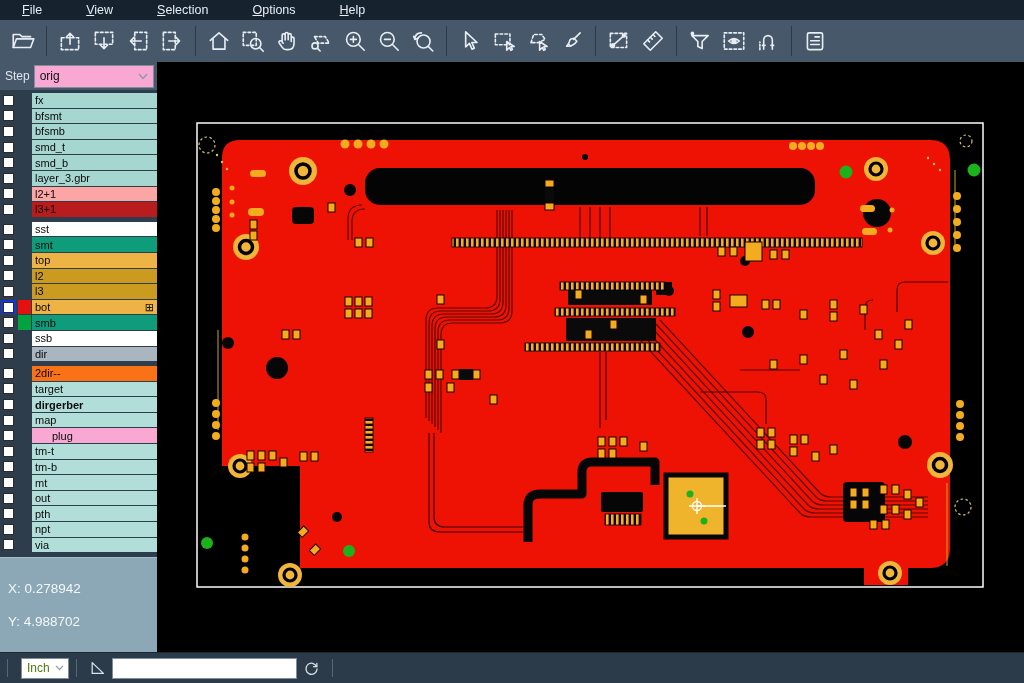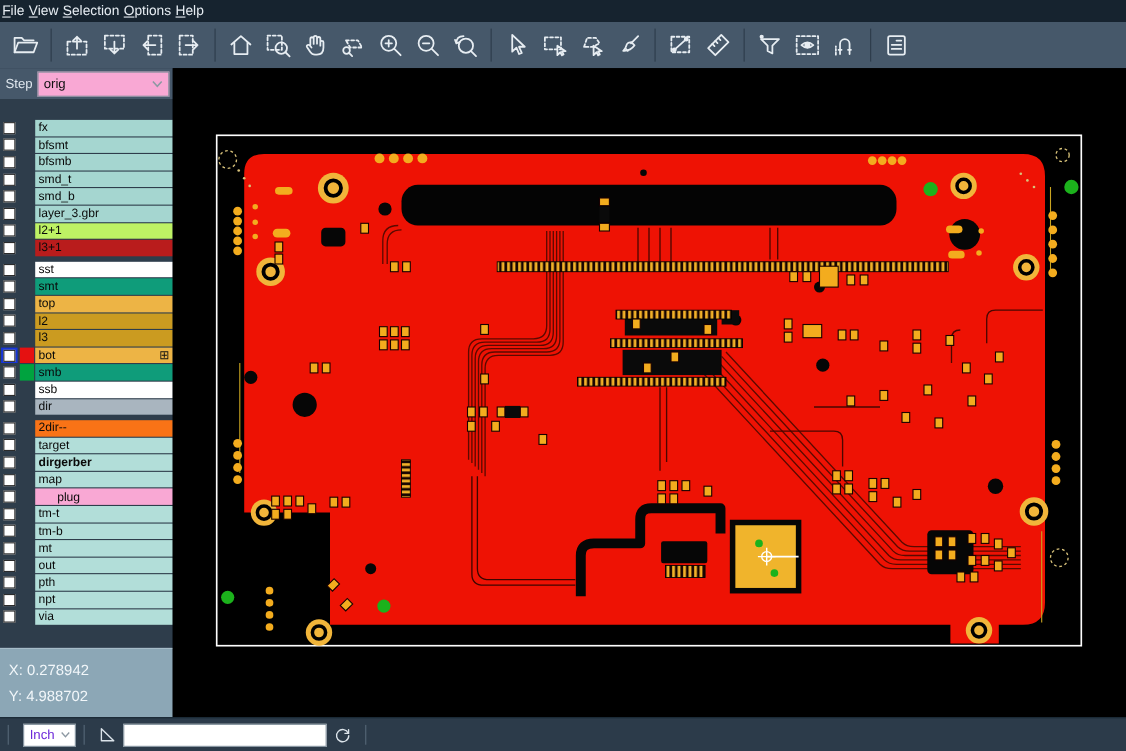--- a/index.html
+++ b/index.html
@@ -2,33 +2,33 @@
 <html><head>
 <meta charset="utf-8">
 <style>
   html,body{margin:0;padding:0;width:1024px;height:683px;overflow:hidden;
     font-family:"Liberation Sans",sans-serif;background:#0a0a0a;}
   .win{position:relative;width:1024px;height:683px;background:#16232f;}
 
   
   .menubar{position:absolute;left:0;top:0;width:1024px;height:20px;background:#16232f;
     display:flex;align-items:center;color:#e7edf3;font-size:12.5px;}
-  .menu-item{padding:0 2px;height:20px;line-height:20px;cursor:default;}
+  .menu-item{padding:0 22px;height:20px;line-height:20px;cursor:default;}
   .menu-item u{text-decoration:underline;}
 
   
   .toolbar{position:absolute;left:0;top:20px;width:1024px;height:42px;background:#46586a;
     display:flex;align-items:center;padding-left:6px;box-sizing:border-box;}
   .tbtn{width:34px;height:36px;display:flex;align-items:center;justify-content:center;flex:0 0 auto;}
   .tsep{width:1px;height:30px;background:#2c3b4a;margin:0 6px;flex:0 0 auto;}
   .tbtn svg{display:block;}
 
   
   .sidebar{position:absolute;left:0;top:62px;width:157px;height:590px;background:#2e3d4b;
-    display:flex;flex-direction:column;gap:16px;}
+    display:flex;flex-direction:column;}
   .steprow{height:28px;display:flex;align-items:center;padding:2px 3px;box-sizing:border-box;background:#46586a;}
   .steplabel{color:#dfe7ee;font-size:12px;margin:0 4px 0 2px;}
   .combo{flex:1;height:23px;background:#f9a8d4;border:1px solid #7f8e9a;display:flex;align-items:center;
     font-size:12px;color:#111;padding-left:5px;box-sizing:border-box;}
   .combo .cval{flex:1;}
   .combo .chev{margin-right:5px;color:#9aa5ad;display:flex;}
 
   .layerlist{margin-top:3px;}
   .lgroup{margin-bottom:5px;}
   .lrow{display:flex;align-items:center;height:14.6px;margin-bottom:1px;}
@@ -48,21 +48,21 @@
 
   
   .canvas{position:absolute;left:157px;top:62px;width:867px;height:590px;background:#000;}
   .canvas svg{display:block;}
 
   
   .statusbar{position:absolute;left:0;top:652px;width:1024px;height:31px;background:#2c3b4a;
     border-top:1px solid #1a2835;box-sizing:border-box;display:flex;align-items:center;}
   .ssep{width:1px;height:18px;background:#55woodsmoke;background:#566878;margin:0 7px;flex:0 0 auto;}
   .unitbox{width:48px;height:21px;background:#fff;border:1px solid #7f8e9a;display:flex;align-items:center;
-    font-size:12px;color:#6d28d9;padding-left:5px;box-sizing:border-box;margin-left:6px;}
+    font-size:12px;color:#4d7c0f;padding-left:5px;box-sizing:border-box;margin-left:6px;}
   .unitbox .chev{margin-left:auto;margin-right:4px;color:#9aa5ad;display:flex;}
   .cmdinput{width:185px;height:21px;background:#fff;border:1px solid #7f8e9a;font-size:12px;
     padding:0 4px;box-sizing:border-box;outline:none;font-family:"Liberation Sans",sans-serif;}
   .sicon{display:flex;align-items:center;justify-content:center;width:28px;height:24px;flex:0 0 auto;}
 </style>
 </head>
 <body>
 
 <div class="win">
 
@@ -293,21 +293,21 @@
             <span class="cell" style="background: rgb(165, 214, 208);">
               <span class="ltext">layer_3.gbr</span>
               <span class="badge"></span>
             </span>
           </div>
           <div class="lrow">
             <span class="cbwrap">
               <span class="cb"></span>
             </span>
             <span class="swatch"></span>
-            <span class="cell" style="background: #bef264;">
+            <span class="cell" style="background: #fca5a5;">
               <span class="ltext">l2+1</span>
               <span class="badge"></span>
             </span>
           </div>
           <div class="lrow">
             <span class="cbwrap">
               <span class="cb"></span>
             </span>
             <span class="swatch"></span>
             <span class="cell" style="background: #b91c1c;">

